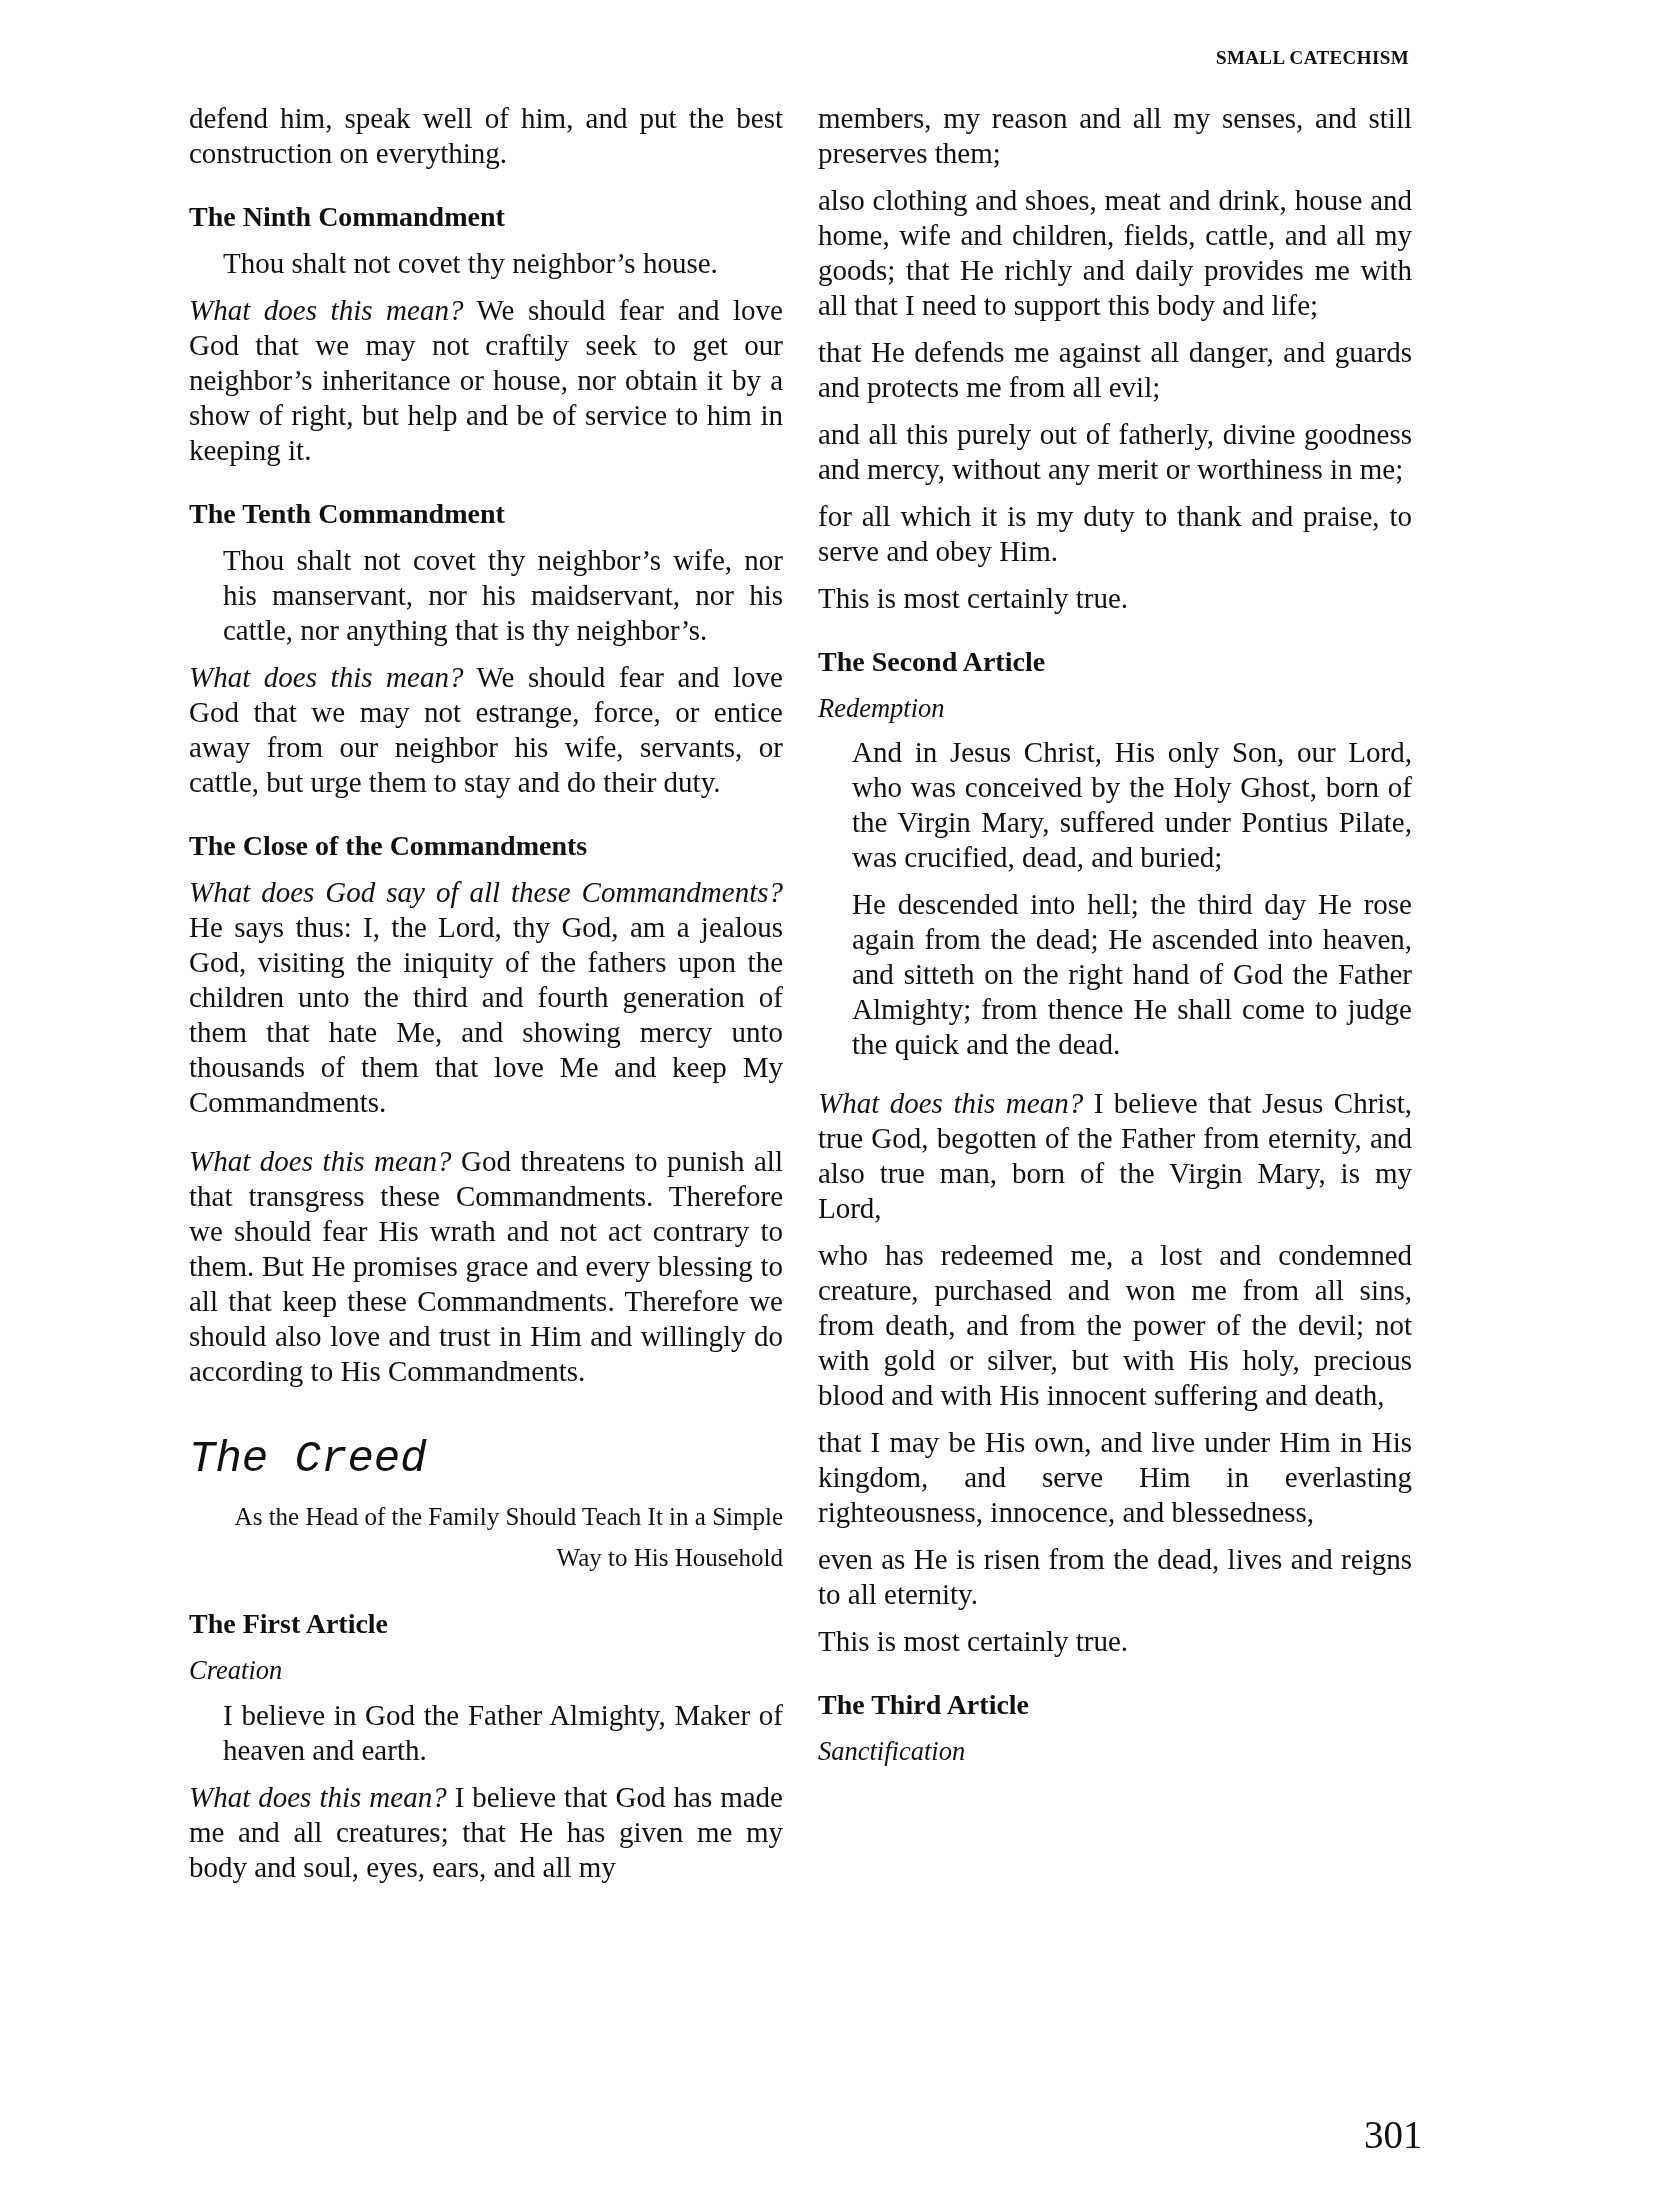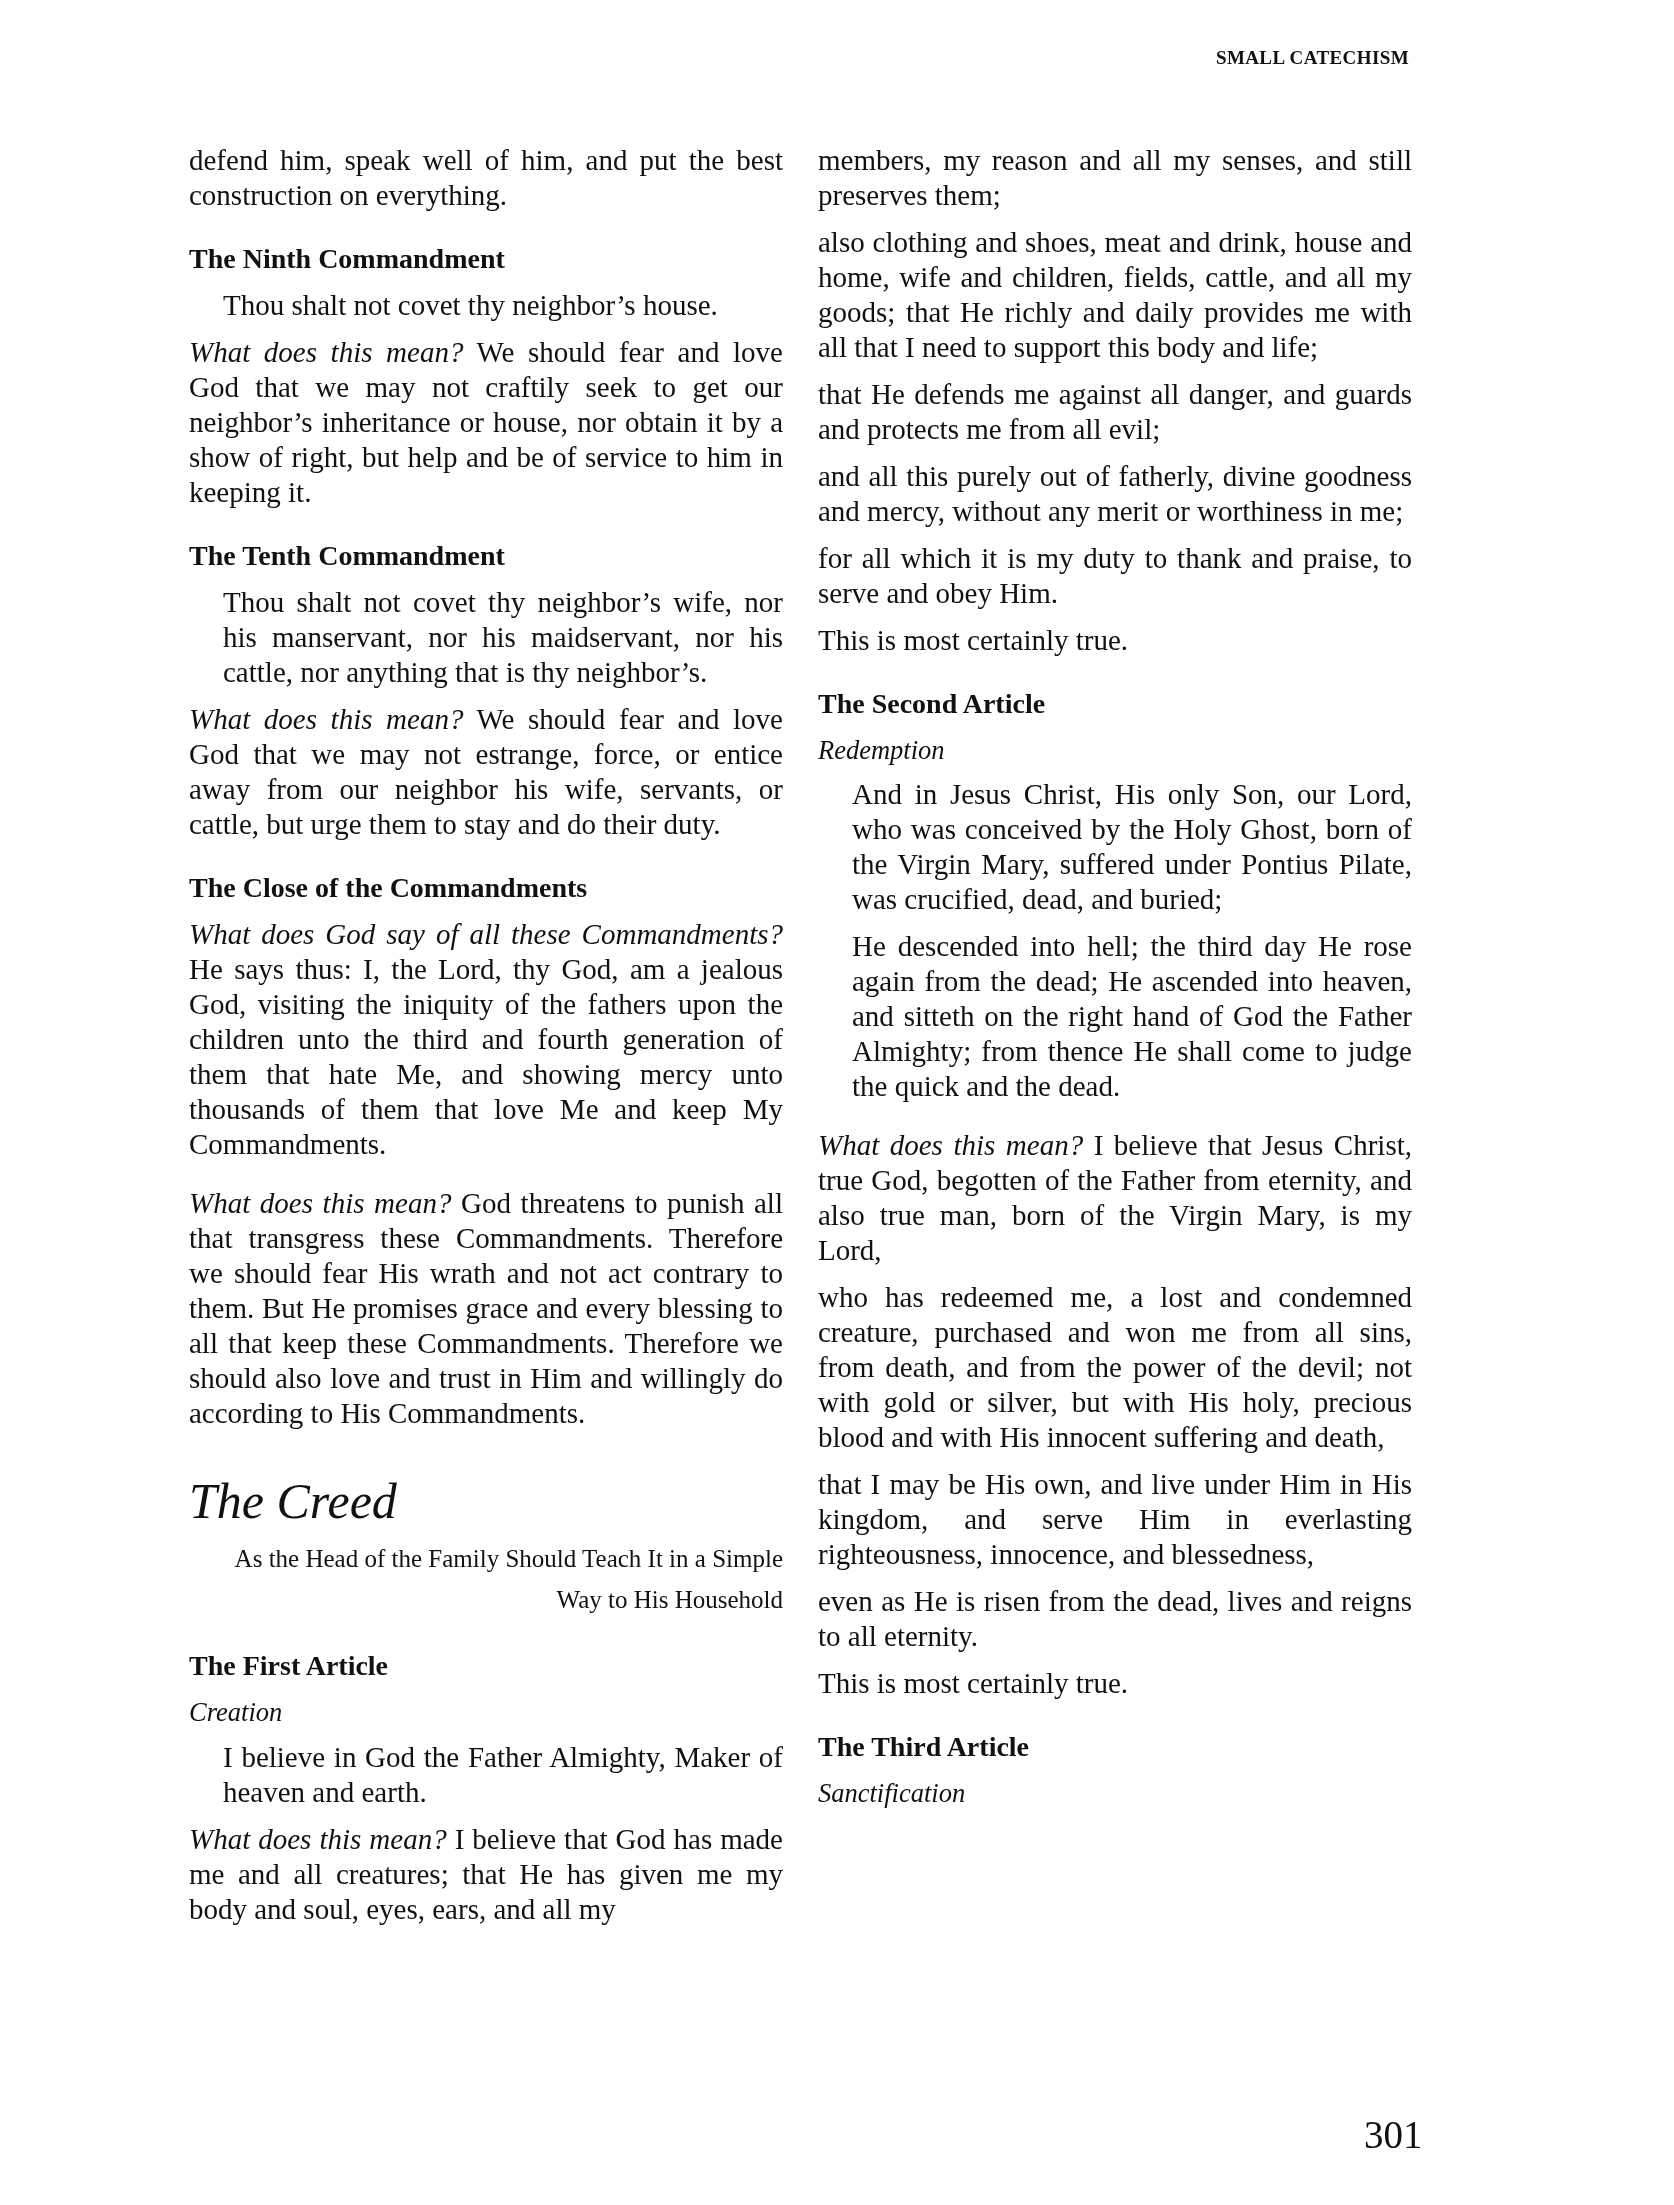--- a/index.html
+++ b/index.html
@@ -1,26 +1,26 @@
 <!DOCTYPE html>
 <html style="font-size:13.7px"><head>
 <meta charset="utf-8">
 <style>
   html,body{margin:0;padding:0;background:#fff;}
   body{width:1674px;height:2205px;position:relative;overflow:hidden;color:#111;
        font-family:"Liberation Serif","DejaVu Serif",serif;}
   .running-head{position:absolute;top:47px;right:265px;font-weight:bold;font-size:19px;letter-spacing:0.4px;}
-  .col{position:absolute;top:101px;width:594px;font-size:29px;line-height:35px;margin-top:42px;}
+  .col{position:absolute;top:101px;width:594px;font-size:29px;line-height:35px;}
   .col.left{left:189px;}
   .col.right{left:818px;}
   p{margin:0 0 12px 0;text-align:justify;}
   .indent{margin-left:34px;}
   h3{font-size:28px;font-weight:bold;margin:29px 0 12px 0;line-height:34px;}
   h4{font-size:26.5px;font-weight:normal;font-style:italic;margin:0 0 10.2px 0;line-height:34px;}
-  h2{font-size:50px;font-style:italic;font-weight:normal;margin:48px 0 15.4px 0;line-height:44px;}
+  h2{font-size:44px;font-style:italic;font-weight:normal;margin:48px 0 15.4px 0;line-height:44px;font-family:Liberation Mono, monospace;}
   .subtitle{font-size:25px;line-height:41px;margin:0 0 24px 0;text-align:right;}
   i{font-style:italic;}
   .page-number{position:absolute;top:2076px;left:1364px;font-size:39px;margin-top:36px;}
   .gap{margin-top:24px;}
 </style>
 </head>
 <body>
 
 <div class="running-head">SMALL CATECHISM</div>
 

